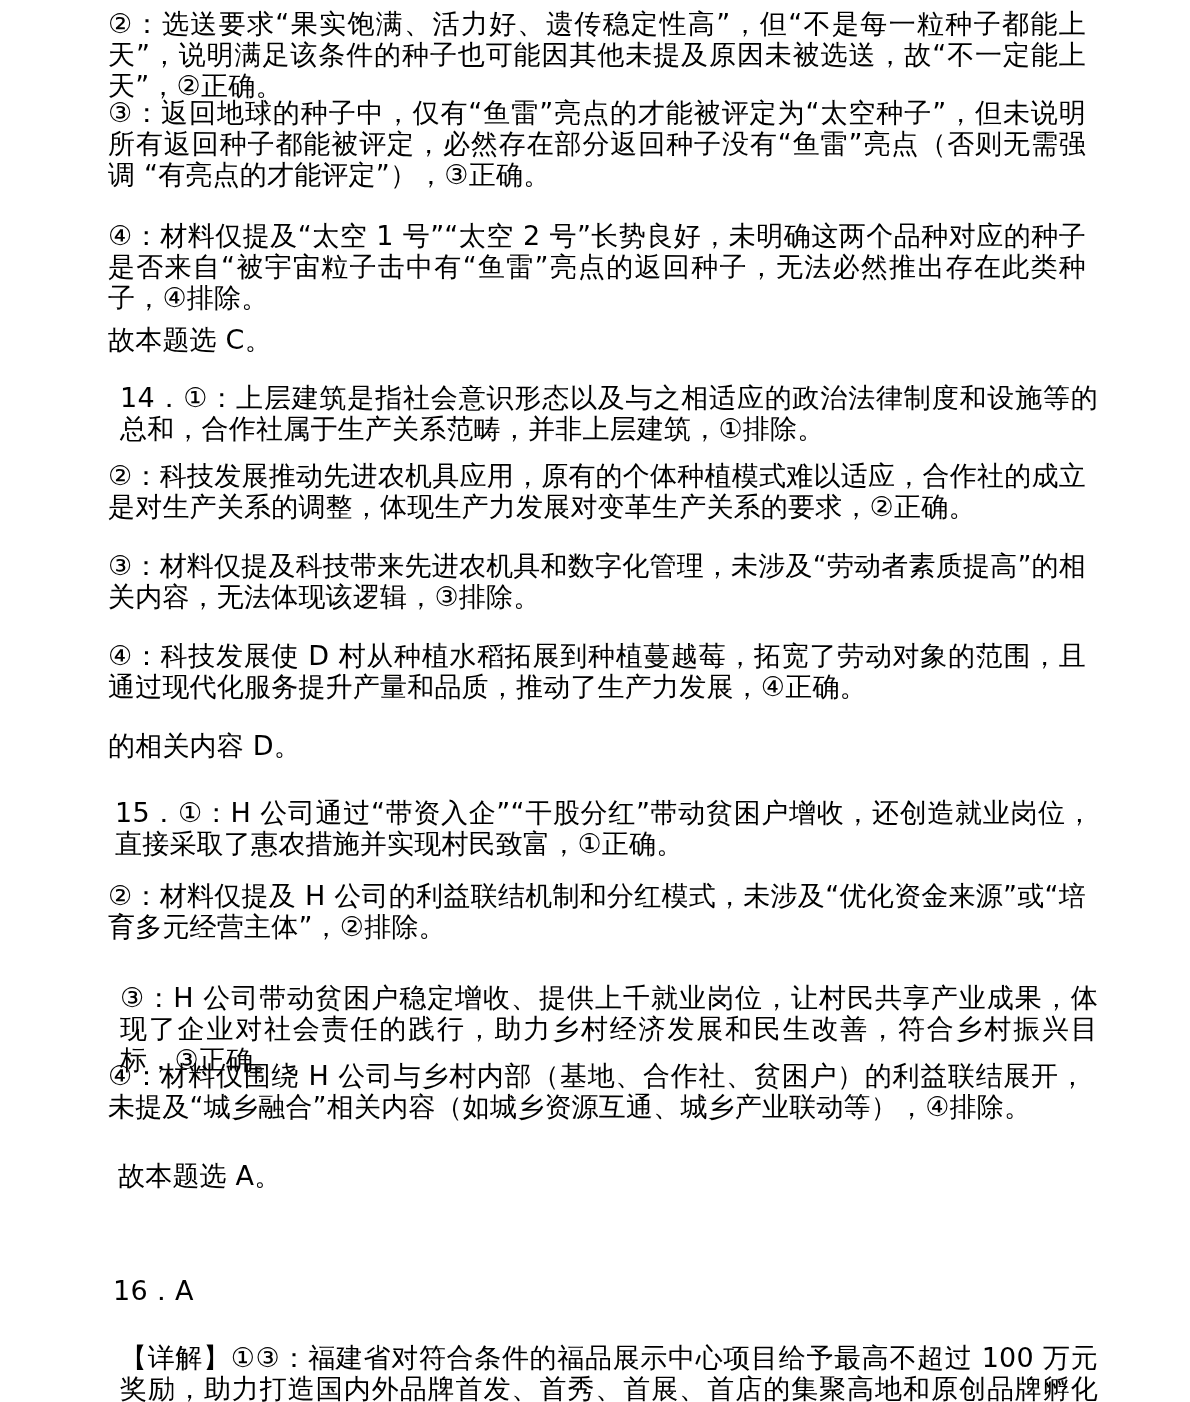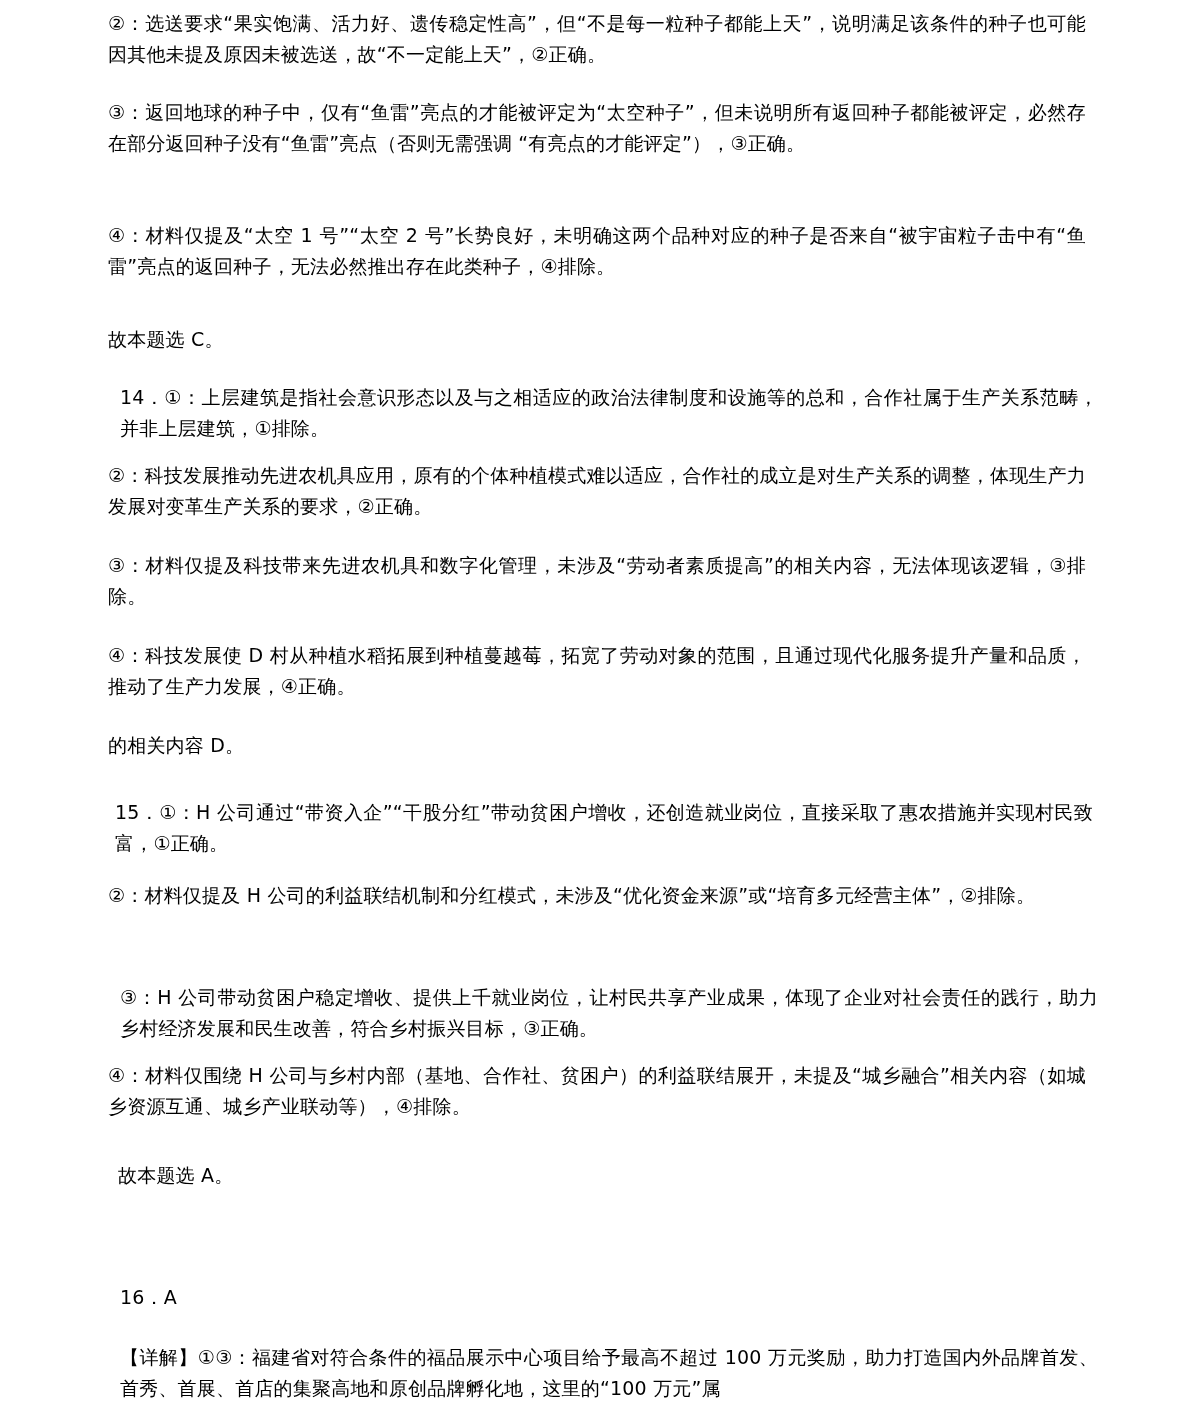--- a/index.html
+++ b/index.html
@@ -18,21 +18,21 @@
     .page {
       position: absolute;
       left: 108px;
       top: 0;
       width: 978px;
     }
     .para {
       position: absolute;
       left: 0;
       width: 978px;
-      font-size: 19px;
+      font-size: 27px;
       line-height: 31px;
       letter-spacing: 0.2px;
       white-space: normal;
       word-break: break-all;
       text-align: justify;
     }
   </style>
 </head>
 <body>
 
@@ -44,15 +44,15 @@
   <p class="para" style="top:370px;margin:12px">14．①：上层建筑是指社会意识形态以及与之相适应的政治法律制度和设施等的总和，合作社属于生产关系范畴，并非上层建筑，①排除。</p>
   <p class="para" style="top:460px;margin:0">②：科技发展推动先进农机具应用，原有的个体种植模式难以适应，合作社的成立是对生产关系的调整，体现生产力发展对变革生产关系的要求，②正确。</p>
   <p class="para" style="top:550px;margin:0">③：材料仅提及科技带来先进农机具和数字化管理，未涉及“劳动者素质提高”的相关内容，无法体现该逻辑，③排除。</p>
   <p class="para" style="top:640px;margin:0">④：科技发展使 D 村从种植水稻拓展到种植蔓越莓，拓宽了劳动对象的范围，且通过现代化服务提升产量和品质，推动了生产力发展，④正确。</p>
   <p class="para" style="top:730px;margin:0">的相关内容 D。</p>
   <p class="para" style="top:790px;margin:7px">15．①：H 公司通过“带资入企”“干股分红”带动贫困户增收，还创造就业岗位，直接采取了惠农措施并实现村民致富，①正确。</p>
   <p class="para" style="top:880px;margin:0">②：材料仅提及 H 公司的利益联结机制和分红模式，未涉及“优化资金来源”或“培育多元经营主体”，②排除。</p>
   <p class="para" style="top:970px;margin:12px">③：H 公司带动贫困户稳定增收、提供上千就业岗位，让村民共享产业成果，体现了企业对社会责任的践行，助力乡村经济发展和民生改善，符合乡村振兴目标，③正确。</p>
   <p class="para" style="top:1060px;margin:0">④：材料仅围绕 H 公司与乡村内部（基地、合作社、贫困户）的利益联结展开，未提及“城乡融合”相关内容（如城乡资源互通、城乡产业联动等），④排除。</p>
   <p class="para" style="top:1150px;margin:10px">故本题选 A。</p>
-  <p class="para" style="top:1270px;margin:12px">16．A</p>
+  <p class="para" style="top:1270px;margin:5px">16．A</p>
   <p class="para" style="top:1330px;margin:12px">【详解】①③：福建省对符合条件的福品展示中心项目给予最高不超过 100 万元奖励，助力打造国内外品牌首发、首秀、首展、首店的集聚高地和原创品牌孵化地，这里的“100 万元”属</p>
 </div>
 
 </body></html>

